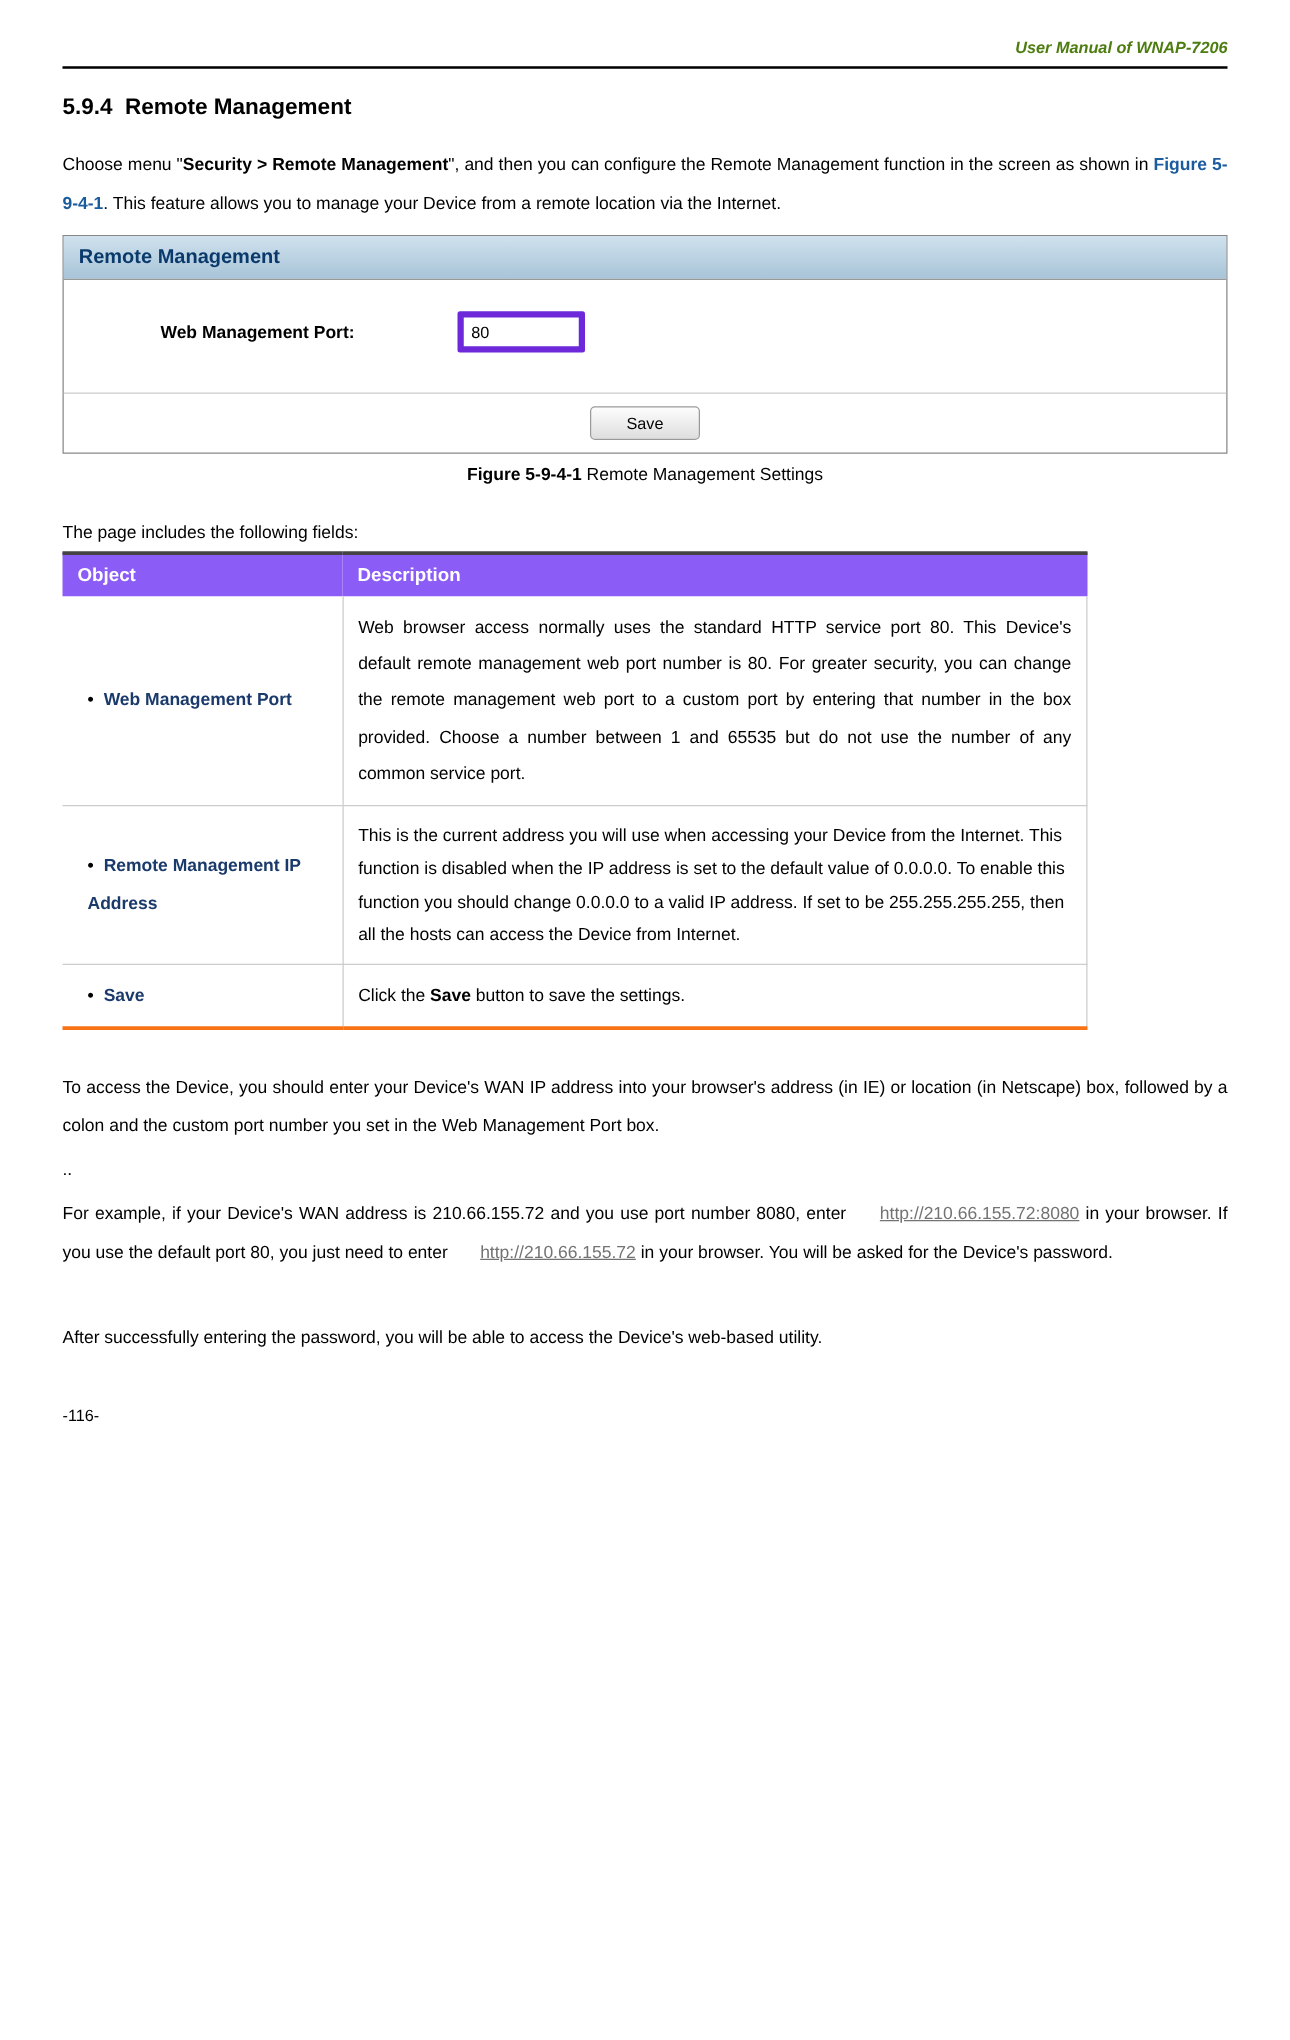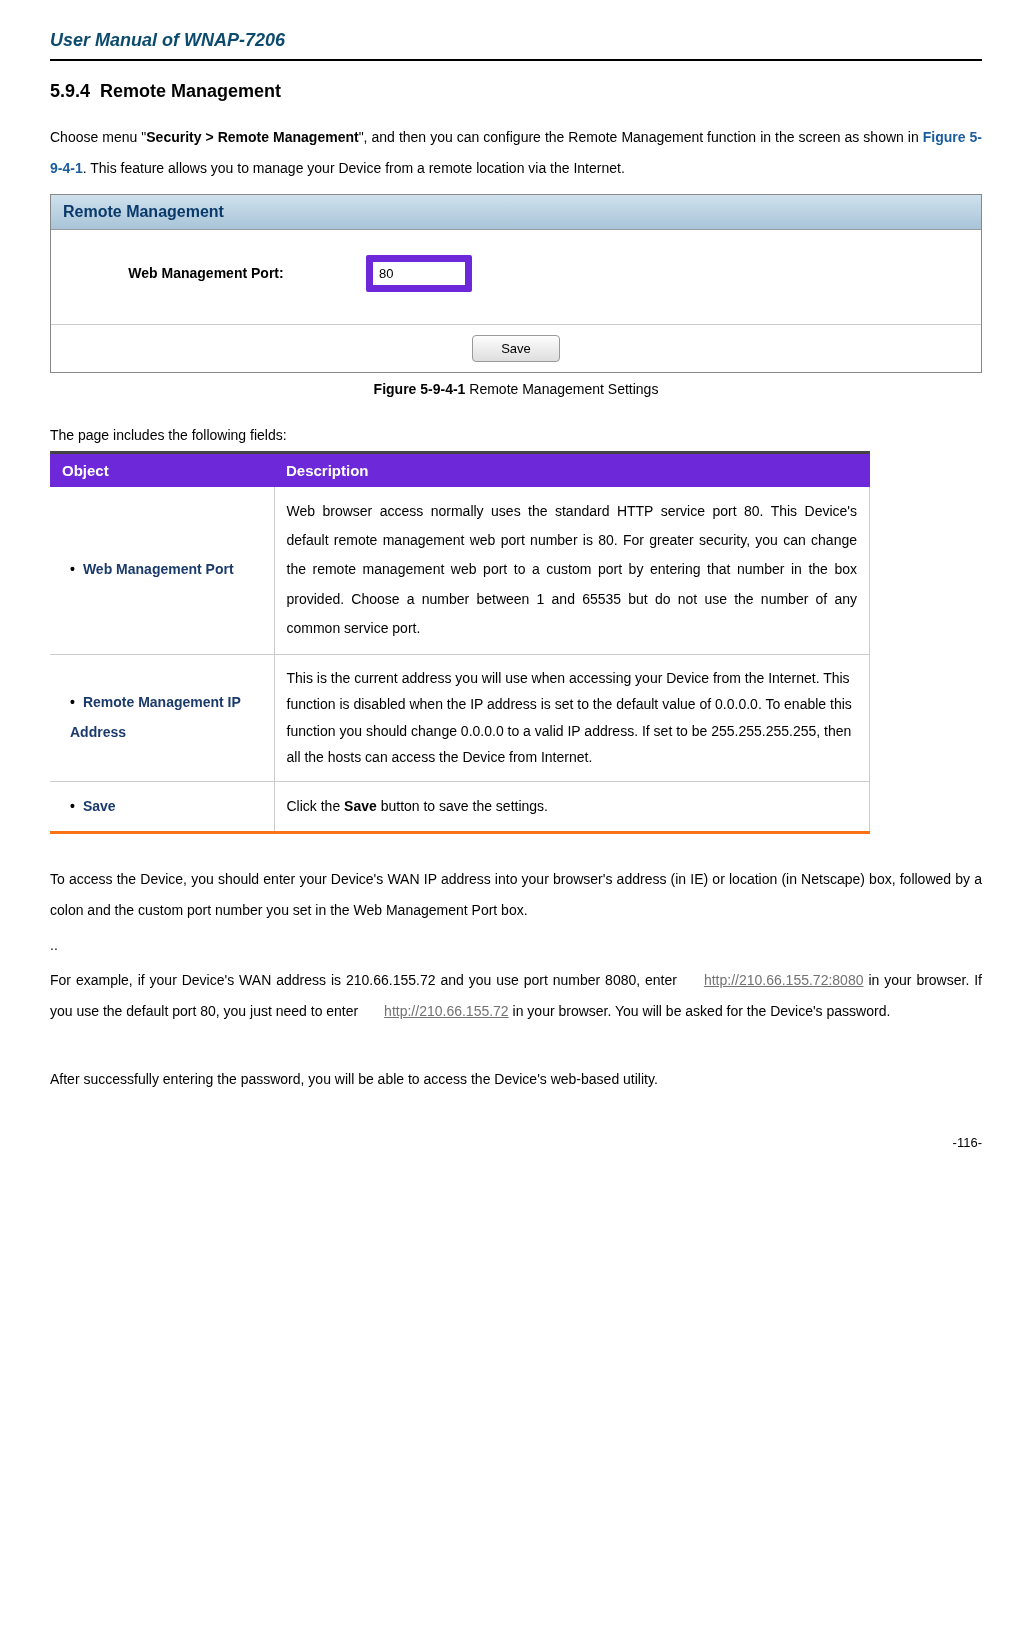--- a/index.html
+++ b/index.html
@@ -5,25 +5,25 @@
     body {
       font-family: Arial, sans-serif;
       width: 1032px;
       margin: 0 auto;
       padding: 30px 50px;
       box-sizing: border-box;
       color: #000;
       font-size: 14px;
     }
     .header-title {
-      text-align: left;
-      color: #0c4a6e;
+      text-align: right;
+      color: #4d7c0f;
       font-weight: bold;
       font-style: italic;
-      font-size: 18px;
+      font-size: 13px;
       padding-bottom: 8px;
       border-bottom: 2px solid #000;
       margin-bottom: 20px;
     }
     .section-title {
       font-size: 18px;
       font-weight: bold;
       margin: 15px 0 20px 0;
     }
     .intro-text {
@@ -57,21 +57,21 @@
       margin-bottom: 12px;
     }
     .form-label {
       width: 280px;
       text-align: center;
       font-weight: bold;
       padding-right: 20px;
       font-size: 14px;
     }
     .form-input {
-      border: 7px solid #6d28d9;
+      border: 5px solid #6d28d9;
       padding: 4px 6px;
       font-size: 13px;
       border-radius: 2px;
     }
     .port-input { width: 80px; }
     .ip-input { width: 160px; }
     .form-hint {
       margin-left: 10px;
       font-size: 13px;
     }
@@ -94,21 +94,21 @@
     }
     .fields-intro {
       margin-bottom: 8px;
     }
     .fields-table {
       width: 820px;
       border-collapse: collapse;
       margin-bottom: 30px;
     }
     .fields-table thead tr {
-      background: #6d28d9;
+      background: #8b5cf6;
       color: #fff;
     }
     .fields-table th {
       text-align: left;
       padding: 8px 12px;
       font-size: 15px;
       font-weight: bold;
     }
     .fields-table th:first-child { width: 200px; }
     .fields-table td {
@@ -139,21 +139,21 @@
       line-height: 2.2;
       text-align: justify;
       margin: 0 0 4px 0;
     }
     .url-link {
       color: #737373;
       text-decoration: underline;
       padding-left: 22px;
     }
     .page-num {
-      text-align: right;
+      text-align: left;
       margin-top: 40px;
       font-size: 13px;
     }
   </style>
 </head>
 <body>
 
 <div class="header-title">User Manual of WNAP-7206</div>
 
 <div class="section-title">

